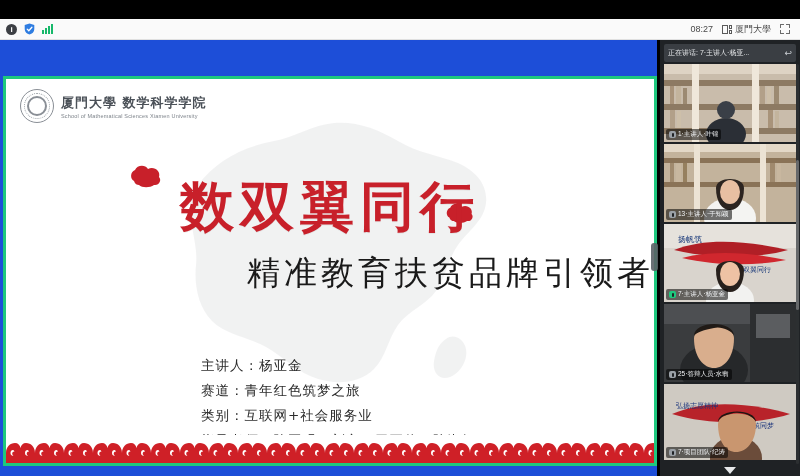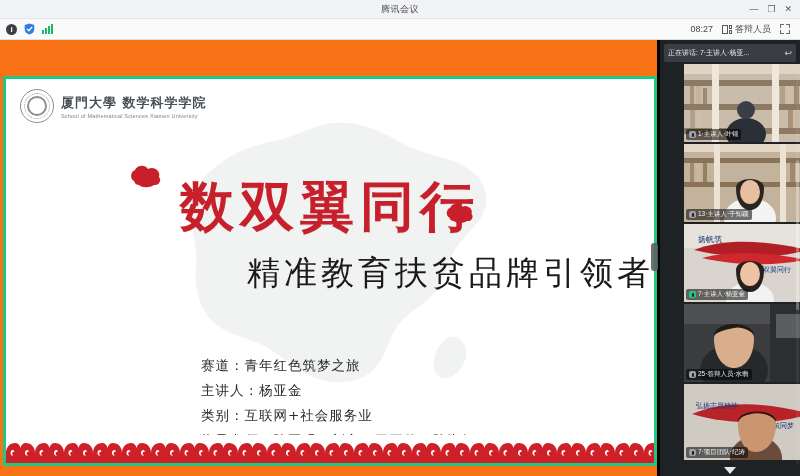--- a/index.html
+++ b/index.html
@@ -63,21 +63,21 @@
     position: absolute; width: 4px; height: 4px; border: 1.2px solid #6b6b6b;
   }
   .ic-fs .c1 { left: 0; top: 0; border-right: none; border-bottom: none; }
   .ic-fs .c2 { right: 0; top: 0; border-left: none; border-bottom: none; }
   .ic-fs .c3 { left: 0; bottom: 0; border-right: none; border-top: none; }
   .ic-fs .c4 { right: 0; bottom: 0; border-left: none; border-top: none; }
 
   
   .stage {
     position: absolute; left: 0; top: 40px; width: 660px; height: 436px;
-    background: #f97316;
+    background: #1d4ed8;
   }
   .share-frame {
     position: absolute; left: 3px; top: 36px; width: 654px; height: 390px;
     border: 3px solid #1ec87e; background: #ffffff; overflow: hidden;
   }
   .slide {
     position: absolute; inset: 0; background: #ffffff; overflow: hidden;
   }
   
   .map-wm {
@@ -158,21 +158,21 @@
     position: relative; height: 18px; margin: 4px 4px 2px 4px;
     background: #3a3e43; border-radius: 2px;
     display: flex; align-items: center; padding: 0 4px; gap: 3px;
   }
   .speaking-text {
     font-size: 7px; color: #e6e8ea; white-space: nowrap;
     overflow: hidden; text-overflow: ellipsis; flex: 1;
   }
   .back-arrow { font-size: 9px; color: #c9ced3; }
 
-  .tiles { position: relative; padding-left: 20px; }
+  .tiles { position: relative; }
   .tile {
     position: relative; width: 132px; height: 78px; margin: 0 4px 2px 4px;
     overflow: hidden; background: #2a2d31;
   }
   .tile.active { outline: 2px solid #1ec87e; outline-offset: -2px; }
   .tile-bg { position: absolute; inset: 0; }
   .tile-label {
     position: absolute; left: 2px; bottom: 2px; max-width: 110px;
     background: rgba(0,0,0,.55); border-radius: 2px;
     display: flex; align-items: center; gap: 2px; padding: 1px 3px;
@@ -203,28 +203,20 @@
   .sb-thumb {
     position: absolute; right: 1px; top: 120px; width: 3px; height: 150px;
     background: rgba(255,255,255,.28); border-radius: 2px;
   }
 </style>
 </head>
 <body>
 
 <div id="app">
 
-  <div class="titlebar">
-    <div class="titlebar-title">腾讯会议</div>
-    <div class="win-ctrls">
-      <span class="win-btn">—</span>
-      <span class="win-btn">❐</span>
-      <span class="win-btn">✕</span>
-    </div>
-  </div>
 
   <div class="toolbar">
     <div class="tb-left">
       <span class="ic ic-info">i</span>
       <span class="ic ic-shield">
         <svg width="11" height="12" viewBox="0 0 11 12">
           <path d="M5.5 0.4 L10.3 2.1 V6 C10.3 9 8.1 10.9 5.5 11.6 C2.9 10.9 0.7 9 0.7 6 V2.1 Z" fill="#2f7de1"></path>
           <path d="M3.2 6.1 L4.8 7.7 L7.9 4.2" stroke="#fff" stroke-width="1.3" fill="none" stroke-linecap="round"></path>
         </svg>
       </span>
@@ -236,21 +228,21 @@
       </span>
     </div>
     <div class="tb-right">
       <span class="tb-time">08:27</span>
       <span class="tb-switch">
         <span class="ic-grid">
           <span class="g1"></span>
             <span class="g2"></span>
             <span class="g3"></span>
         </span>
-        <span>答辩人员</span>
+        <span>厦門大學</span>
       </span>
       <span class="ic-fs">
         <b class="c1"></b>
           <b class="c2"></b>
           <b class="c3"></b>
           <b class="c4"></b>
       </span>
     </div>
   </div>
 
@@ -284,22 +276,22 @@
           <svg width="32" height="24" viewBox="0 0 36 26">
             <path fill="#c8202a" d="M6 18 C2 16 2 9 7 7 C9 2 17 1 20 6 C26 3 33 8 31 14 C34 17 31 23 26 22
             C22 25 14 25 11 22 C9 22 7 21 6 18 Z M12 12 C14 9 18 10 18 13 C18 16 14 17 12 14 Z"></path>
           </svg>
         </span>
 
         <div class="slide-title">数双翼同行</div>
         <div class="slide-sub">精准教育扶贫品牌引领者</div>
 
         <div class="slide-meta">
+          <div>主讲人：杨亚金</div>
           <div>赛道：青年红色筑梦之旅</div>
-          <div>主讲人：杨亚金</div>
           <div>类别：互联网+社会服务业</div>
           <div>指导老师：陈国强、刘宁、于正伟、陈淑铌</div>
         </div>
 
         <div class="band">
           <svg width="654" height="22" viewBox="0 0 654 22" preserveAspectRatio="none">
             <defs>
               <pattern id="cb" x="0" y="0" width="29" height="22" patternUnits="userSpaceOnUse">
                 <path fill="#cf2027" d="M0 22 V12 C0 6 4 2 9 2 C12 2 14 4 14.5 7 C15 4 17 2 20 2
                 C25 2 29 6 29 12 V22 Z M7 9 C5.5 9 4.5 10.3 4.5 12 C4.5 14 6 15 7.5 14.6 C6.4 14 6 13 6.3 12

